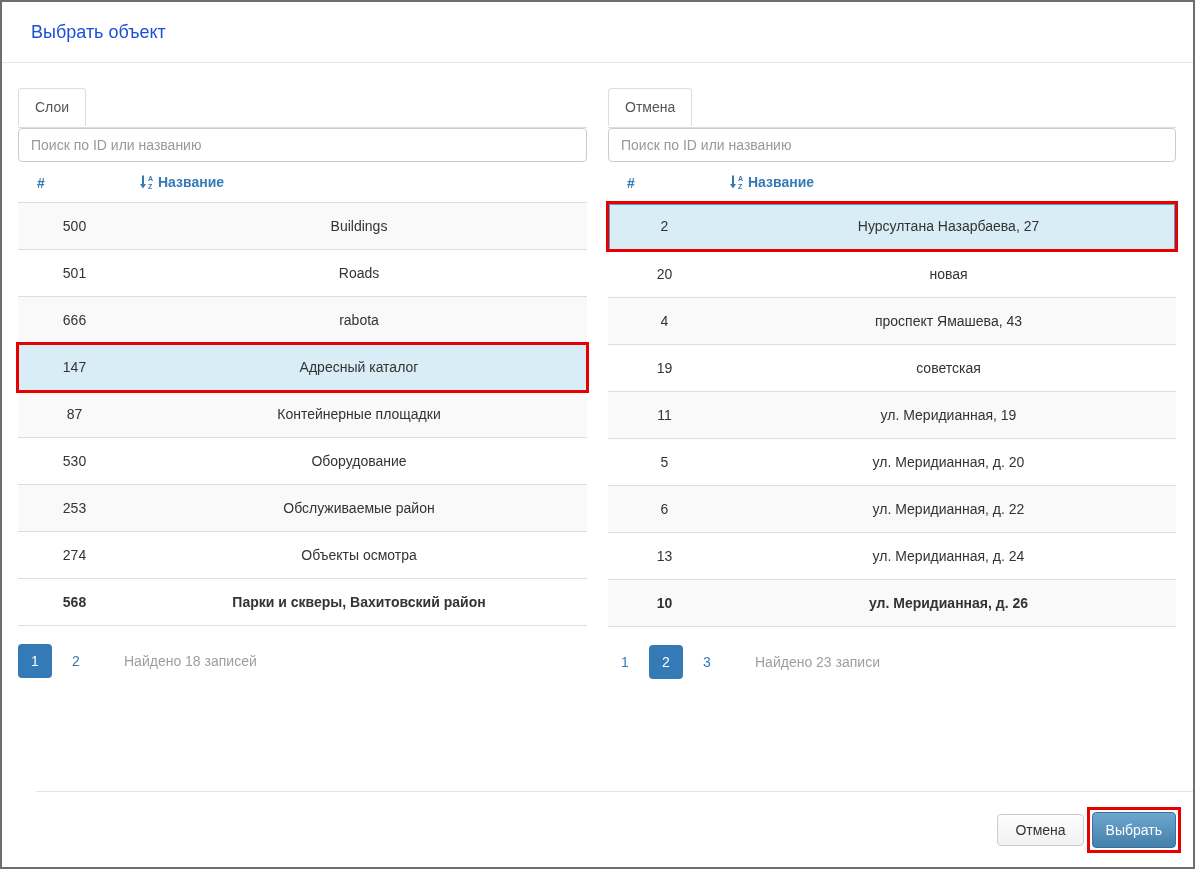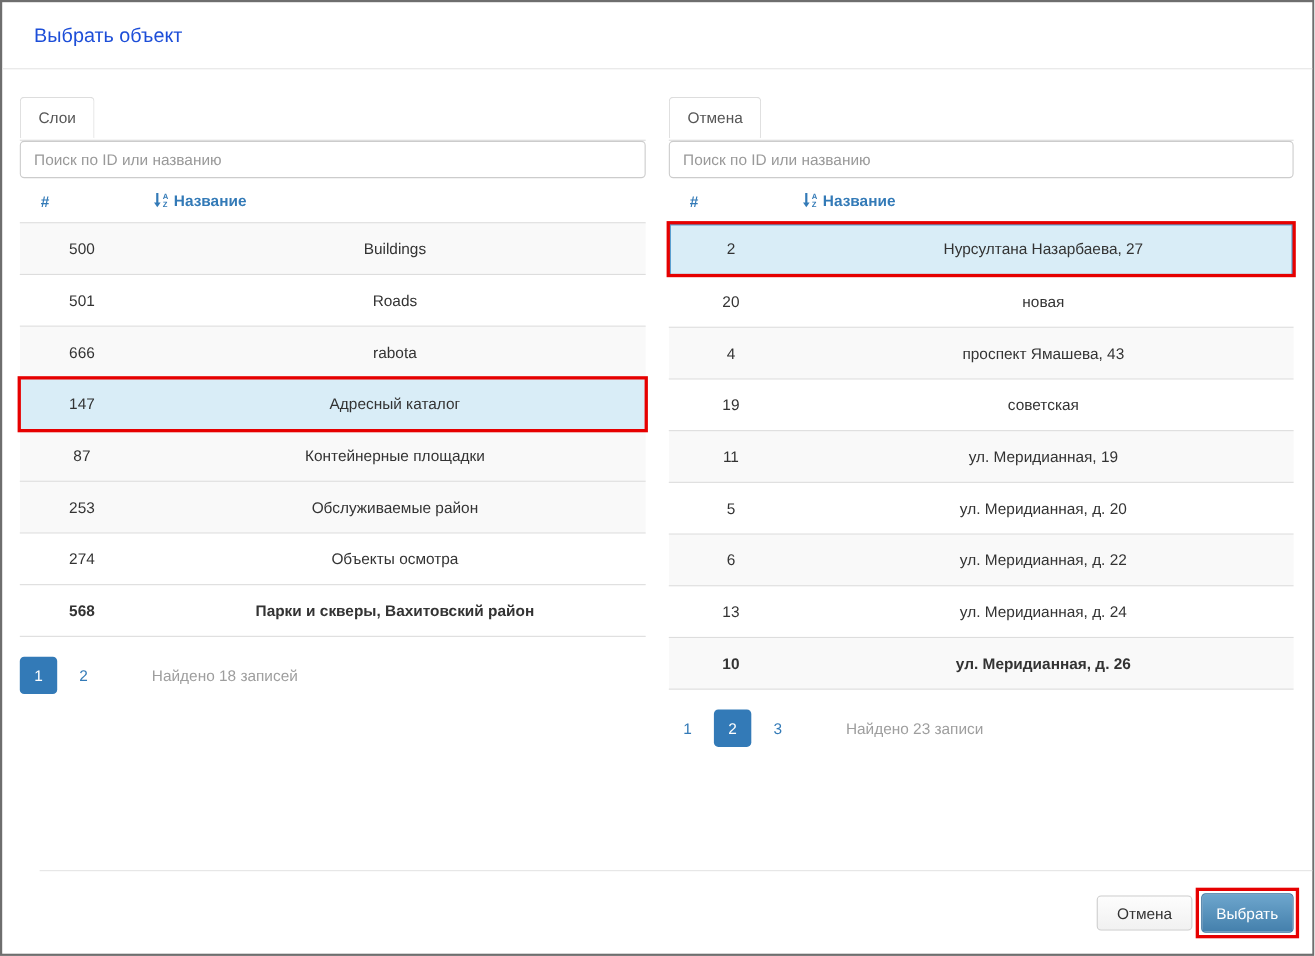--- a/index.html
+++ b/index.html
@@ -96,21 +96,21 @@
     border-radius: 4px;
     display: inline-flex; align-items: center; justify-content: center;
     cursor: default;
   }
   .page-link {
     color: #337ab7; cursor: pointer;
     display: inline-flex; align-items: center; justify-content: center;
     width: 34px; height: 34px;
   }
   .page-item { margin-right: 7px; }
-  .found-text { color: #9e9e9e; margin-left: 38px; }
+  .found-text { color: #9e9e9e; margin-left: 24px; }
   
   .modal-footer {
     flex: 0 0 76px; height: 76px;
     border-top: 1px solid #e5e5e5;
     display: flex; align-items: center; justify-content: flex-end;
     padding-right: 12px;
     margin-left: 34px;
   }
   .btn-cancel {
     font-family: inherit; font-size: 14px; color: #333;
@@ -185,20 +185,24 @@
             <td>rabota</td>
           </tr>
           <tr class="selected red-frame">
             <td class="col-num">147</td>
             <td>Адресный каталог</td>
           </tr>
           <tr class="striped">
             <td class="col-num">87</td>
             <td>Контейнерные площадки</td>
           </tr>
+          <tr>
+            <td class="col-num">530</td>
+            <td>Оборудование</td>
+          </tr>
           <tr class="striped">
             <td class="col-num">253</td>
             <td>Обслуживаемые район</td>
           </tr>
           <tr>
             <td class="col-num">274</td>
             <td>Объекты осмотра</td>
           </tr>
           <tr>
             <td class="col-num">568</td>

